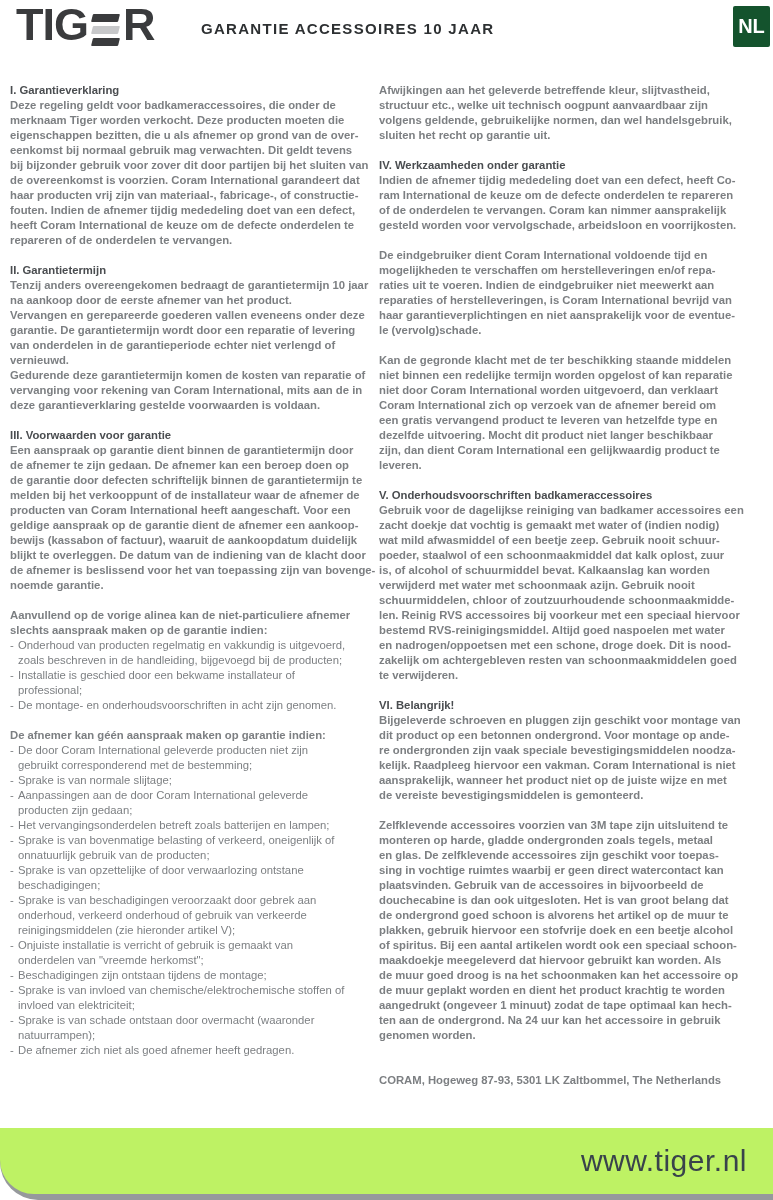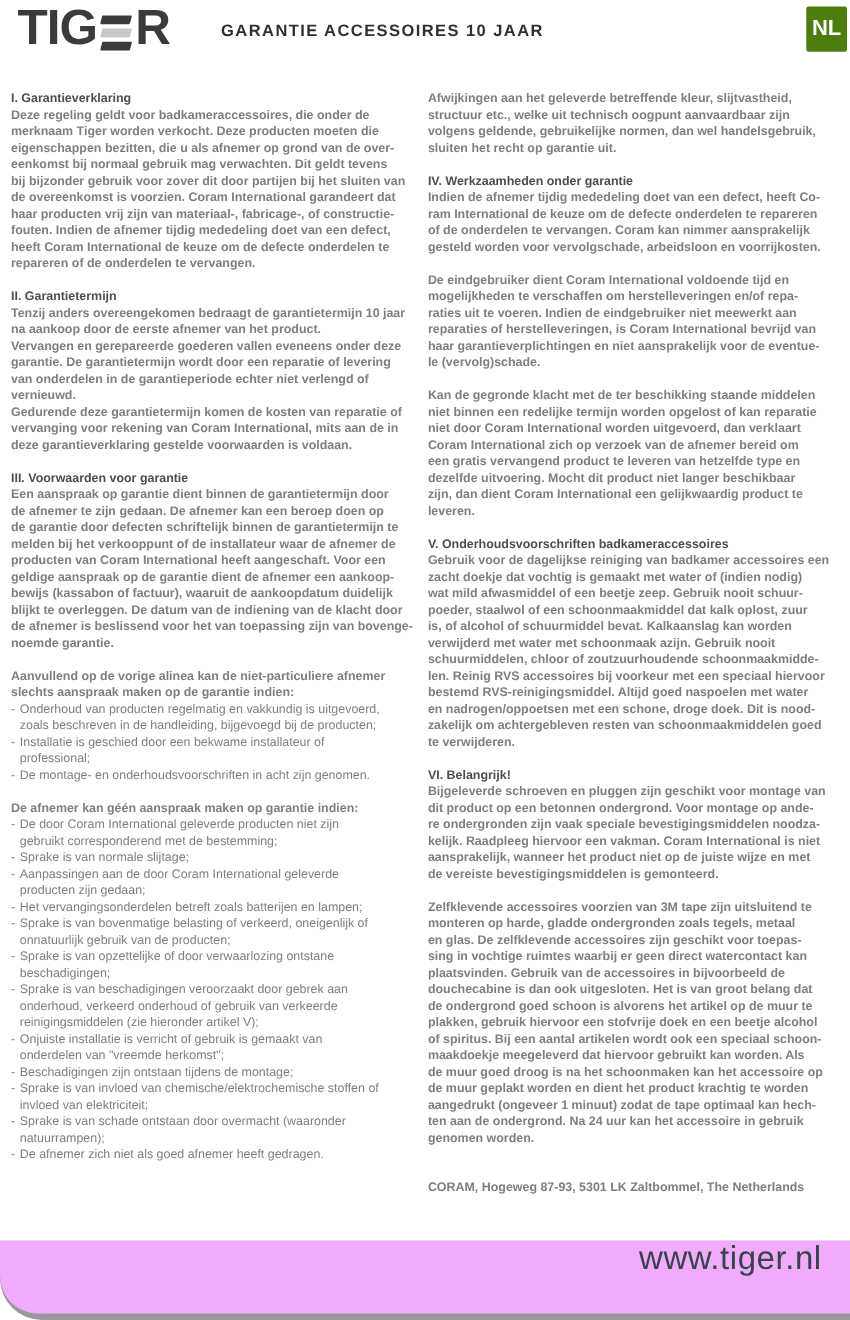--- a/index.html
+++ b/index.html
@@ -32,30 +32,30 @@
   .doc-title {
     position:absolute; left:201px; top:20px;
     font-size:15px; font-weight:bold; letter-spacing:1.3px;
     color:#2d3032;
     text-align:center;
   }
 
   .lang-badge {
     position:absolute; right:3px; top:6px;
     width:37px; height:41px;
-    background:#4d7c0f; color:#ffffff;
+    background:#14532d; color:#ffffff;
     font-weight:bold; font-size:20px;
     display:flex; align-items:center; justify-content:center;
     border-radius:2px;
   }
 
   
   .columns {
     position:absolute; left:10px; top:83px; width:755px;
-    display:flex; gap:13px;
+    display:flex; gap:3px;
   }
   .col {
     font-size:11.3px; line-height:15px; color:#7c7f82;
     letter-spacing:0;
   }
   .col.left  { width:366px; }
   .col.right { width:368px; }
 
   .sec-heading { font-weight:bold; color:#4a4d50; white-space:pre-line; }
   .para { white-space:pre-line;font-weight:bold; }
@@ -67,22 +67,22 @@
   
   .footer {
     position:absolute; left:0; right:0; top:1128px; height:72px;
   }
   .footer-under {
     position:absolute; left:0; right:0; top:0; bottom:0;
     background:#96999c; border-bottom-left-radius:38px;
   }
   .footer-bar {
     position:absolute; left:0; right:0; top:0; bottom:6px;
-    background:#f0abfc; border-bottom-left-radius:34px;
-    display:flex; justify-content:flex-end;
+    background:#bef264; border-bottom-left-radius:34px;
+    display:flex; align-items:center; justify-content:flex-end;
     padding-right:26px; box-sizing:border-box;
   }
   .footer-url {
     font-size:30px; color:#39434b; letter-spacing:0.5px;
     font-weight:400;
   }
 </style>
 </head>
 <body>
 

